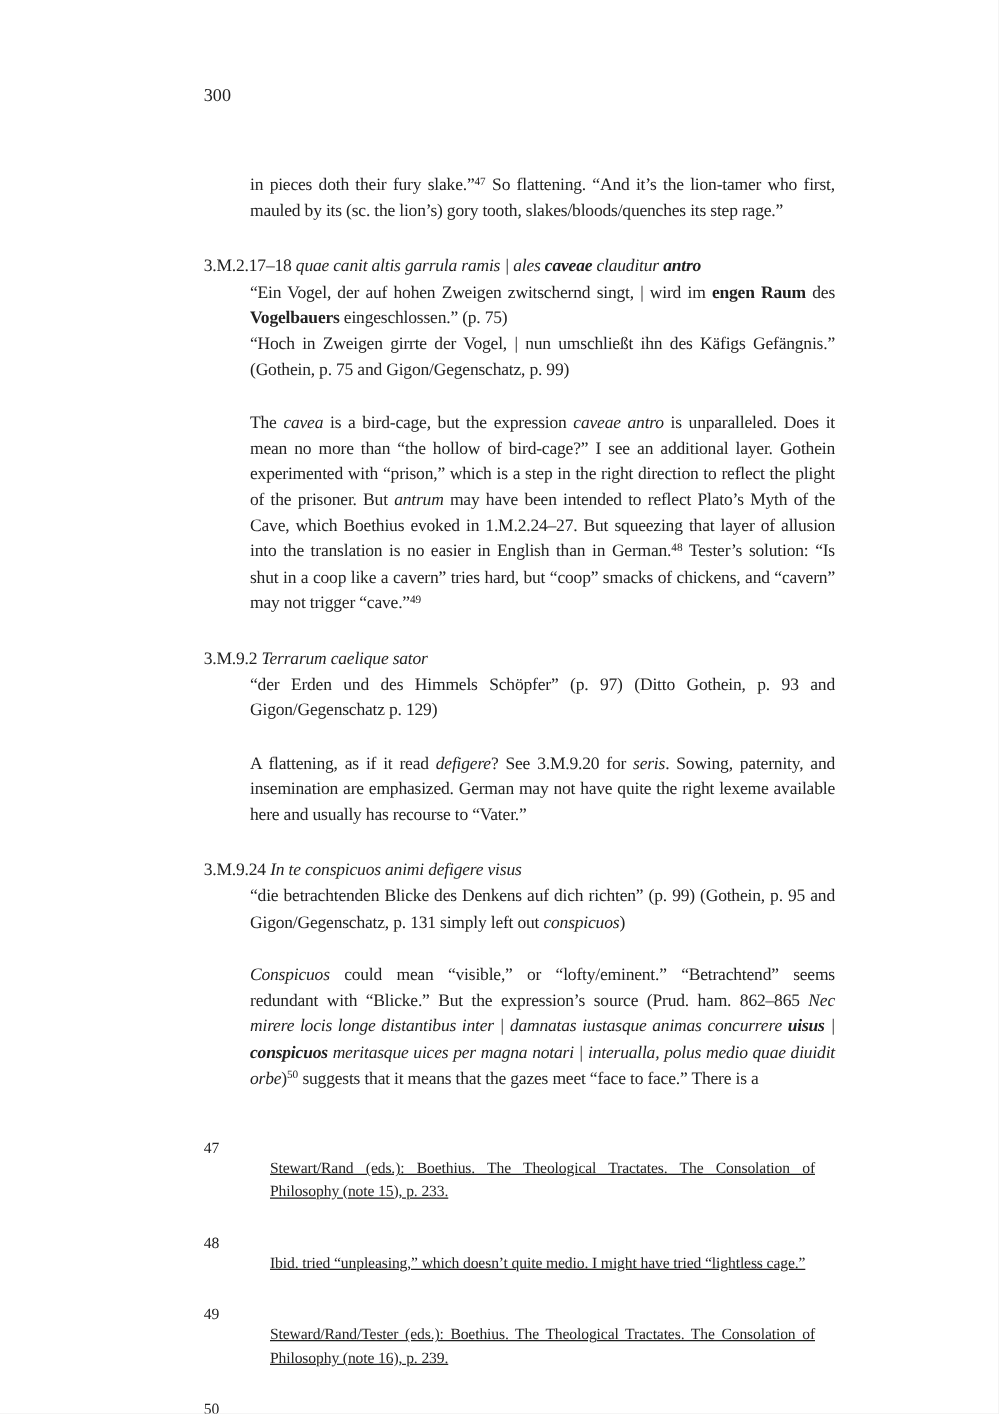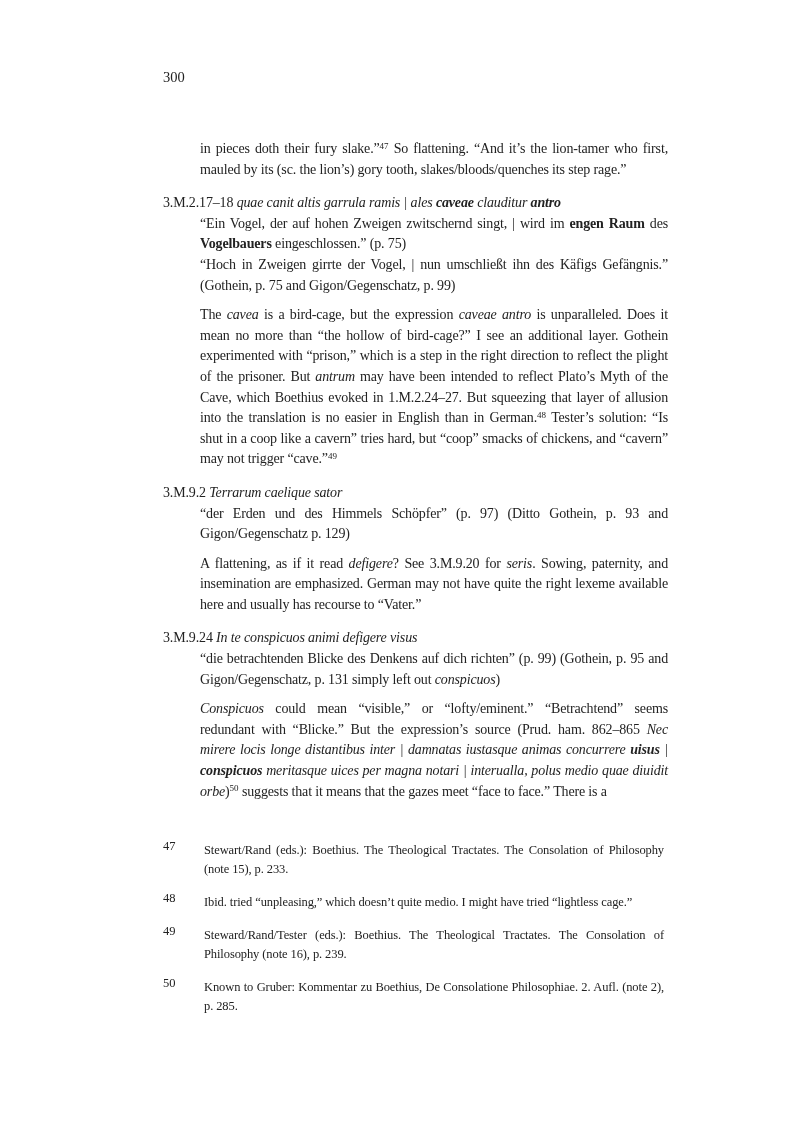--- a/index.html
+++ b/index.html
@@ -32,22 +32,22 @@
     width: 505px;
   }
   .text-block {
     font-size: 14px;
     line-height: 20.6px;
     letter-spacing: -0.15px;
     text-align: justify;
   }
   .para { margin: 0; }
   .indent { margin-left: 37px; }
-  .lemma { margin-top: 13px; }
-  .commentary { margin-top: 9px; }
+  .lemma { margin-top: 24px; }
+  .commentary { margin-top: 22px; }
 
   .i  { font-style: italic; }
   .b  { font-weight: bold; }
   .bi { font-style: italic; font-weight: bold; }
   sup {
     font-size: 9px;
     line-height: 0;
     vertical-align: baseline;
     position: relative;
     top: -4.5px;
@@ -55,21 +55,21 @@
   }
 
   .footnotes {
     margin-top: 35px;
     font-size: 12.5px;
     line-height: 18.4px;
     letter-spacing: -0.1px;
   }
   .footnote { display: flex; margin-bottom: 7px; }
   .fn-num { flex: 0 0 37px; }
-  .fn-text { flex: 1; margin: 4px; text-align: justify; }
+  .fn-text { flex: 1; margin: 16px; text-align: justify; text-decoration: underline; }
 </style>
 </head>
 <body>
 
 <div class="page">
 
   <header class="running-header">
     <span class="page-num">300</span>
   </header>
 

